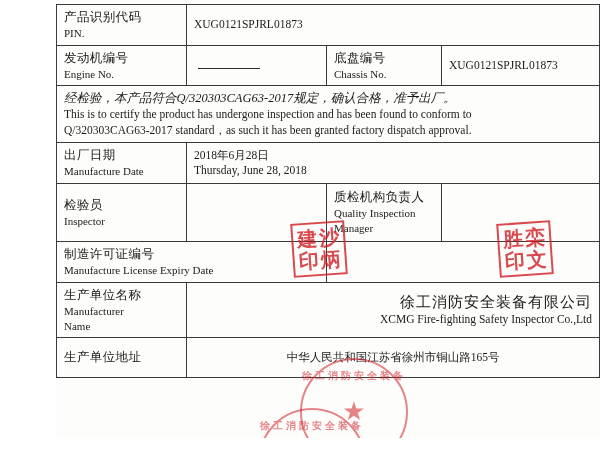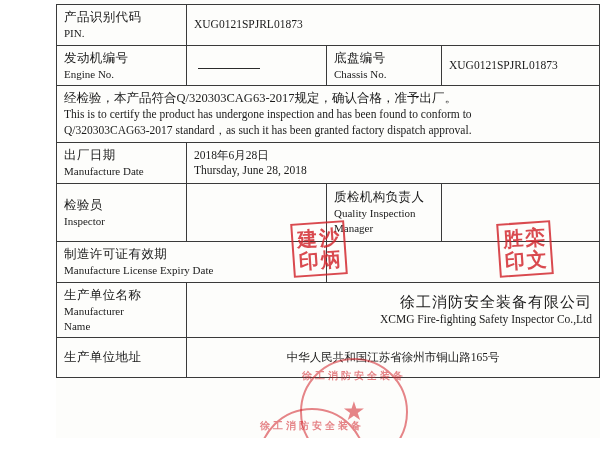--- a/index.html
+++ b/index.html
@@ -55,21 +55,21 @@
     display: inline-block;
     border-bottom: 1px solid #2b2b2b;
     width: 62px;
     height: 9px;
     margin-left: 4px;
   }
   .para {
     font-size: 11.5px;
     line-height: 1.65;
   }
-  .para .l1 { font-size: 12.5px; }
+  .para .l1 { font-size: 12.5px; font-style: italic; }
   .para .l2 { font-size: 11.5px; }
   .center {
     text-align: right;
   }
   .mfr-name .cnbig {
     font-size: 15px;
     letter-spacing: 1px;
   }
   .mfr-name .enbig {
     font-size: 11.5px;
@@ -220,21 +220,21 @@
         <div class="cn">质检机构负责人</div>
         <div class="en">Quality Inspection</div>
         <div class="en">Manager</div>
       </td>
       <td></td>
     </tr>
 
 
     <tr>
       <td class="lbl" colspan="2">
-        <div class="cn">制造许可证有效期</div>
+        <div class="cn">制造许可证编号</div>
         <div class="en">Manufacture License Expiry Date</div>
       </td>
       <td class="val" colspan="2"></td>
     </tr>
 
     <tr style="height:54px">
       <td class="lbl">
         <div class="cn">生产单位名称</div>
         <div class="en">Manufacturer</div>
         <div class="en">Name</div>

